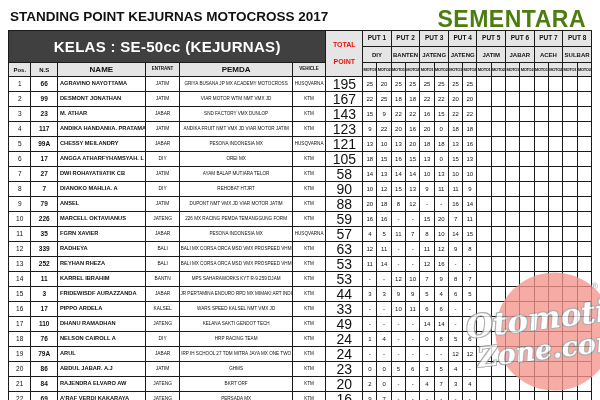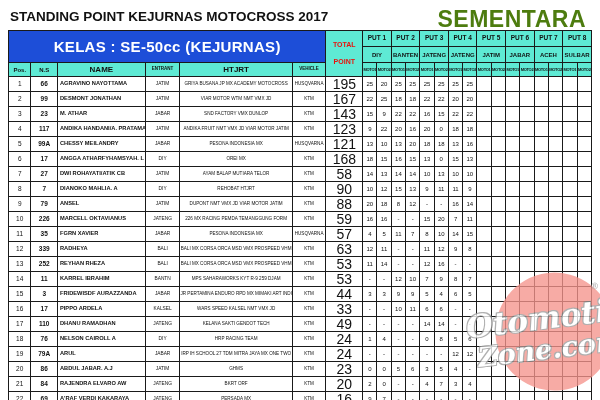--- a/index.html
+++ b/index.html
@@ -5,21 +5,21 @@
   html,body{margin:0;padding:0;background:#fff;}
   .page{position:relative;width:600px;height:400px;background:#fff;overflow:hidden;
         font-family:"Liberation Sans",sans-serif;}
   .topbar{display:flex;justify-content:space-between;align-items:flex-start;
           padding:6px 14px 0 10px;height:24px;}
   .title{font-size:13.5px;font-weight:bold;color:#111;letter-spacing:0px;padding-top:3px;}
   .status{font-size:23px;font-weight:bold;letter-spacing:0.5px;}
   table{border-collapse:collapse;table-layout:fixed;width:584px;margin-left:8px;}
   td,th{border:1px solid #1a1a1a;padding:0;text-align:center;overflow:hidden;
         white-space:nowrap;line-height:1;}
-  thead th{font-weight:bold;color:#111;background:#5eead4;}
+  thead th{font-weight:bold;color:#111;background:#e5e5e5;}
   th.banner{color:#fff;font-size:15px;font-weight:bold;letter-spacing:0.3px;}
   th.put{font-size:6.5px;height:15px;}
   th.loc{font-size:6px;height:15px;}
   th.moto{font-size:4px;height:13px;letter-spacing:-0.3px;}
   th.lh{height:13px;}
   .lh-lg{font-size:8px;}
   .lh-sm{font-size:6px;}
   .lh-xs{font-size:4.5px;}
   .tot-head div{line-height:1.1;}
   .tot-head .l1{margin-bottom:9px;font-size:7px;font-weight:bold;}
@@ -74,21 +74,21 @@
         <col style="width:14px">
         <col style="width:14px">
         <col style="width:14px">
         <col style="width:14px">
         <col style="width:14px">
         <col style="width:14px">
         <col style="width:14px">
       </colgroup>
     <thead id="thead">
         <tr>
-          <th class="banner" colspan="6" rowspan="2" style="background:#1d4ed8">KELAS : SE-50cc  (KEJURNAS)</th>
+          <th class="banner" colspan="6" rowspan="2" style="background:#404040">KELAS : SE-50cc  (KEJURNAS)</th>
           <th class="tot-head" rowspan="3">
             <div class="l1" style="color:#e8120c">TOTAL</div>
             <div class="l2" style="color:#e8120c">POINT</div>
           </th>
           <th class="put" colspan="2">PUT 1</th>
           <th class="put" colspan="2">PUT 2</th>
           <th class="put" colspan="2">PUT 3</th>
           <th class="put" colspan="2">PUT 4</th>
           <th class="put" colspan="2">PUT 5</th>
           <th class="put" colspan="2">PUT 6</th>
@@ -103,21 +103,21 @@
           <th class="loc" colspan="2">JATIM</th>
           <th class="loc" colspan="2">JABAR</th>
           <th class="loc" colspan="2">ACEH</th>
           <th class="loc" colspan="2">SULBAR</th>
         </tr>
         <tr>
           <th class="lh c-pos lh-sm">Pos.</th>
           <th class="lh c-ns lh-sm">N.S</th>
           <th class="lh c-name lh-lg">NAME</th>
           <th class="lh c-ent lh-xs">ENTRANT</th>
-          <th class="lh c-team lh-lg">HTJRT</th>
+          <th class="lh c-team lh-lg">PEMDA</th>
           <th class="lh c-veh lh-xs">VEHICLE</th>
           <th class="moto">MOTO1</th>
           <th class="moto">MOTO2</th>
           <th class="moto">MOTO1</th>
           <th class="moto">MOTO2</th>
           <th class="moto">MOTO1</th>
           <th class="moto">MOTO2</th>
           <th class="moto">MOTO1</th>
           <th class="moto">MOTO2</th>
           <th class="moto">MOTO1</th>
@@ -256,21 +256,21 @@
           <td class="mcell"></td>
           <td class="mcell"></td>
         </tr>
         <tr>
           <td class="pos">6</td>
           <td class="ns">17</td>
           <td class="name">ANGGA ATHARFYHAMSYAH. L</td>
           <td class="ent">DIY</td>
           <td class="team">OREI MX</td>
           <td class="veh">KTM</td>
-          <td class="tot">168</td>
+          <td class="tot">105</td>
           <td class="mcell">18</td>
           <td class="mcell">15</td>
           <td class="mcell">16</td>
           <td class="mcell">15</td>
           <td class="mcell">13</td>
           <td class="mcell">0</td>
           <td class="mcell">15</td>
           <td class="mcell">13</td>
           <td class="mcell"></td>
           <td class="mcell"></td>

